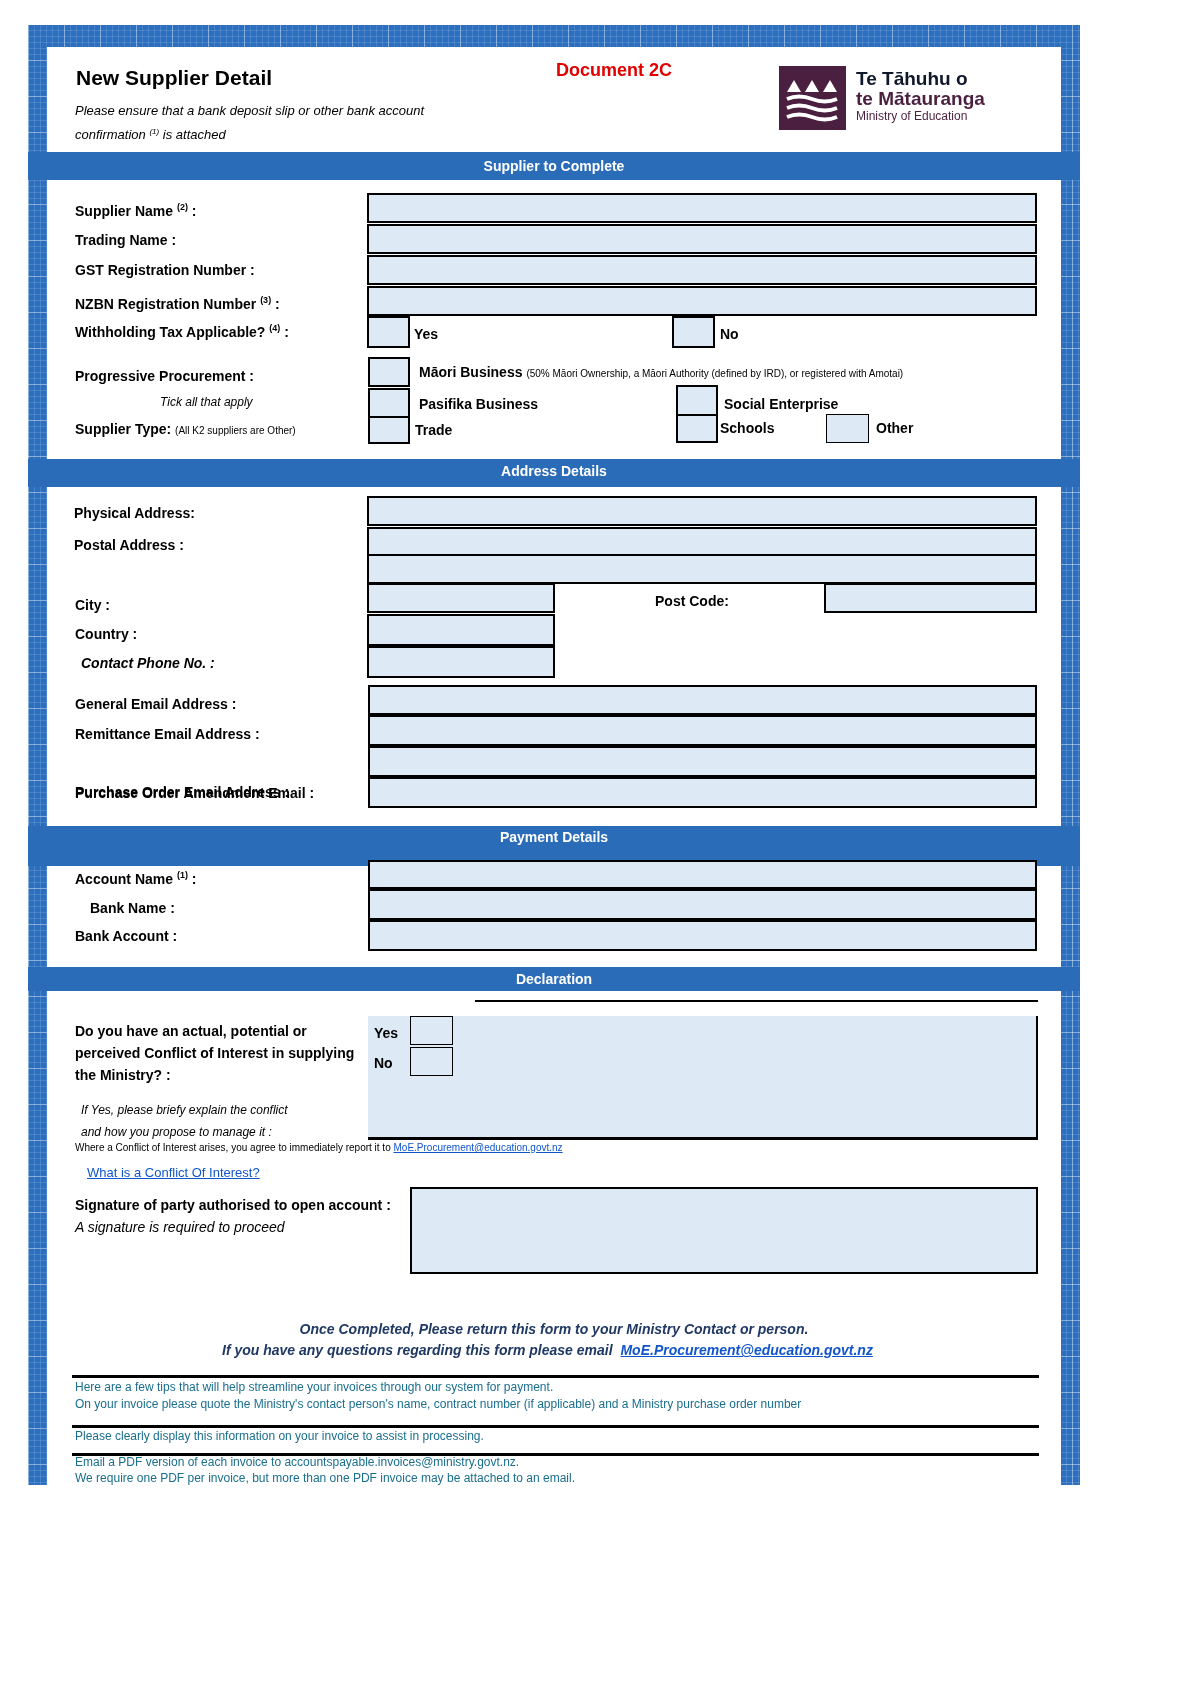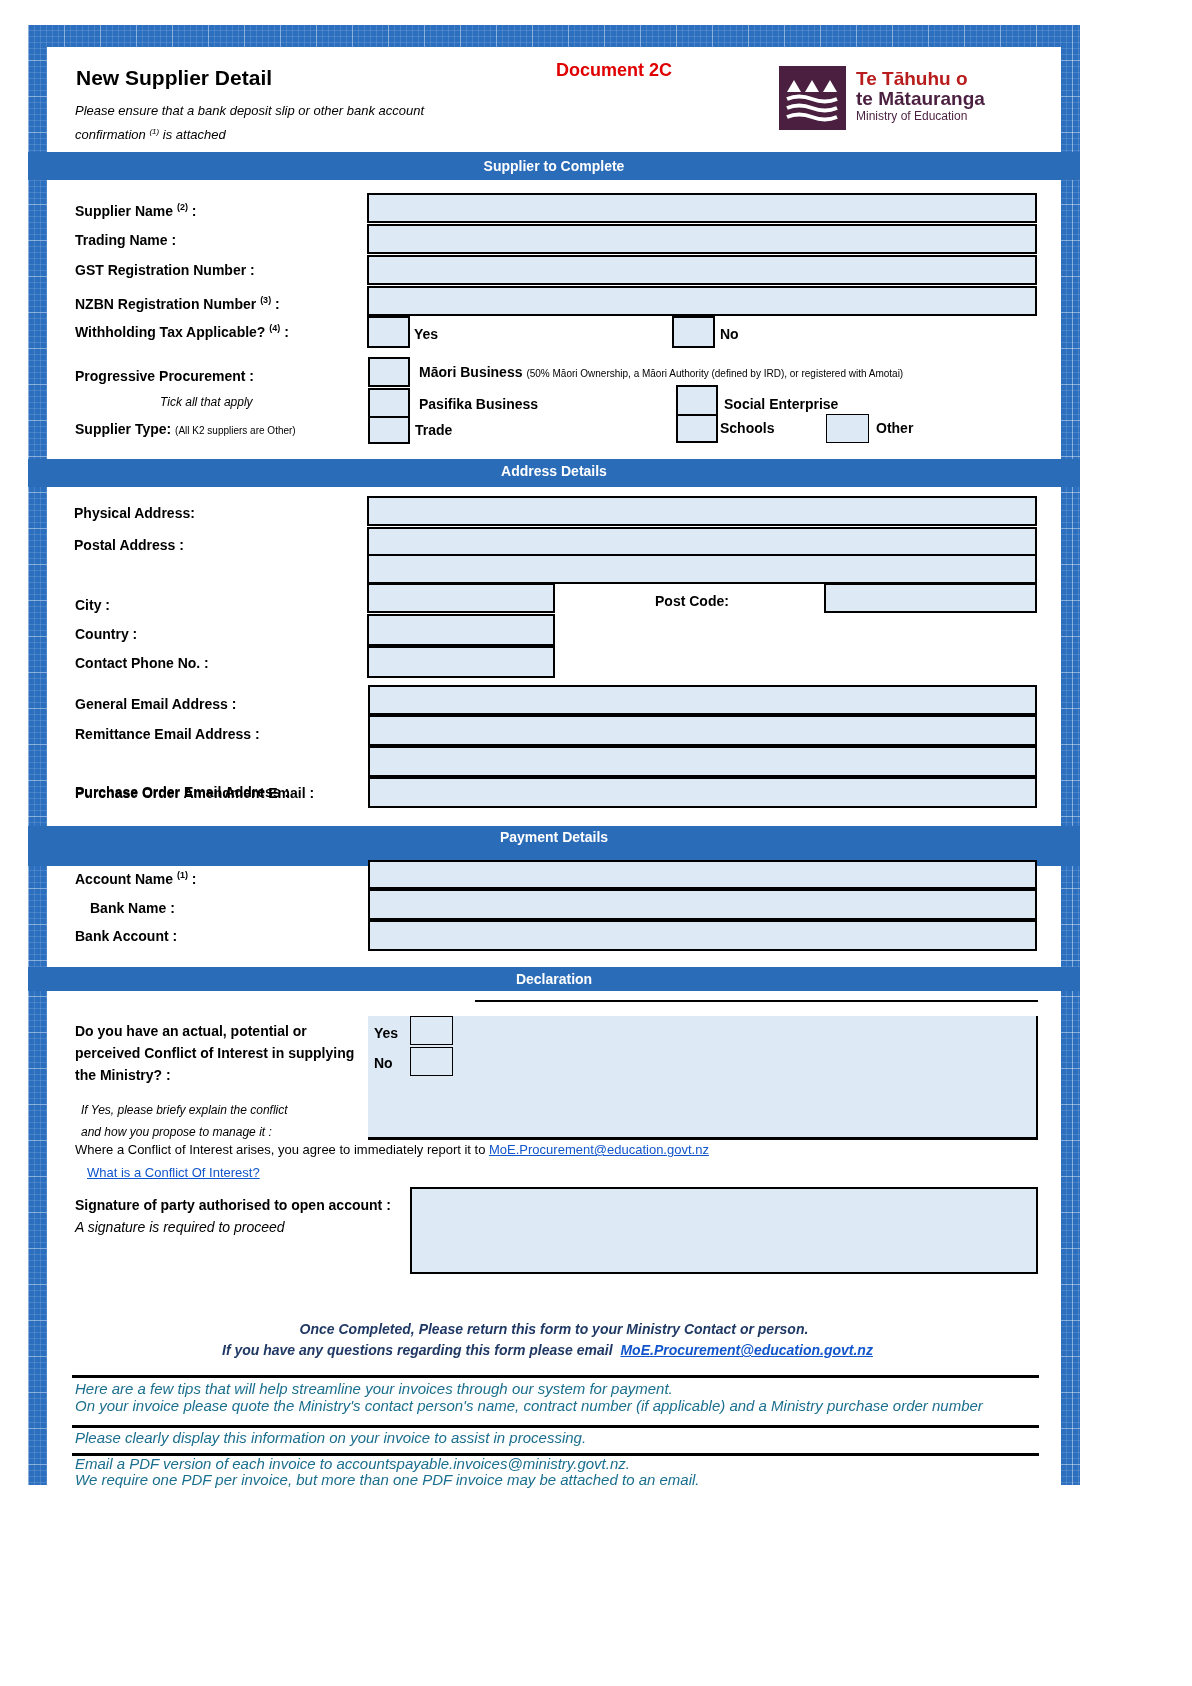--- a/index.html
+++ b/index.html
@@ -18,21 +18,21 @@
   .band { position:absolute; left:28px; width:1052px; height:28px; background:#2b6cb8;
           color:#fff; font-weight:bold; font-size:14px; text-align:center; line-height:28px; }
   .lbl { position:absolute; font-weight:bold; font-size:14px; white-space:nowrap; }
   .lbl sup { font-size:9px; font-weight:bold; }
   .field { position:absolute; background:#ddeaf6; border:2px solid #000; box-sizing:border-box; }
   .cb { position:absolute; background:#ddeaf6; border:2px solid #000; box-sizing:border-box; width:42px; height:30px; }
   .opt { position:absolute; font-weight:bold; font-size:14px; white-space:nowrap; }
   .small { font-weight:normal; font-size:10px; }
   .ital { font-style:italic; font-weight:normal; }
   .link { color:#1155cc; text-decoration:underline; }
-  .teal { color:#1a6e8e; font-style:italic; font-size:15px; position:absolute; white-space:nowrap; }
+  .teal { color:#1a6e8e; font-size:12px; position:absolute; white-space:nowrap; }
   .hr { position:absolute; left:72px; width:967px; height:3px; background:#000; }
 </style>
 </head>
 <body>
 
 <div class="frame"></div>
 <div class="sheet"></div>
 
 <div class="abs" style="left:76px;top:66px;font-size:21px;font-weight:bold;">New Supplier Detail</div>
 <div class="abs ital" style="left:75px;top:100px;font-size:13px;line-height:21px;width:400px;">
@@ -47,21 +47,21 @@
   <div style="position:absolute;left:0;top:0;width:67px;height:64px;background:#4a1f40;">
     <svg width="67" height="64" viewBox="0 0 67 64">
       <polygon points="8,26 15,14 22,26" fill="#fff"></polygon>
       <polygon points="26,26 33,14 40,26" fill="#fff"></polygon>
       <polygon points="44,26 51,14 58,26" fill="#fff"></polygon>
       <path d="M8,33 q12,-5 25,0 t25,0" stroke="#fff" stroke-width="4" fill="none"></path>
       <path d="M8,42 q12,-5 25,0 t25,0" stroke="#fff" stroke-width="4" fill="none"></path>
       <path d="M8,51 q12,-5 25,0 t25,0" stroke="#fff" stroke-width="4" fill="none"></path>
     </svg>
   </div>
-  <div style="position:absolute;left:77px;top:2px;font-size:19px;font-weight:bold;color:#b91c1c;white-space:nowrap;text-align:center;">Te Tāhuhu o</div>
+  <div style="position:absolute;left:77px;top:2px;font-size:19px;font-weight:bold;color:#0f172a;white-space:nowrap;text-align:center;">Te Tāhuhu o</div>
   <div style="position:absolute;left:77px;top:22px;font-size:19px;font-weight:bold;color:#4a1f40;white-space:nowrap;">te Mātauranga</div>
   <div style="position:absolute;left:77px;top:43px;font-size:12px;color:#4a1f40;white-space:nowrap;">Ministry of Education</div>
 </div>
 
 <div class="band" style="top:152px;">Supplier to Complete</div>
 
 <div class="lbl" style="left:75px;top:202px;">
   <span>Supplier Name</span> <sup>(2)</sup> <span>:</span>
 </div>
 <div class="field" style="left:367px;top:193px;width:670px;height:30px;"></div>
@@ -118,21 +118,21 @@
 <div class="field" style="left:367px;top:555px;width:670px;height:29px;border-top-width:1px;"></div>
 
 <div class="lbl" style="left:75px;top:597px;">City :</div>
 <div class="field" style="left:367px;top:583px;width:188px;height:30px;"></div>
 <div class="lbl" style="left:655px;top:593px;">Post Code:</div>
 <div class="field" style="left:824px;top:583px;width:213px;height:30px;"></div>
 
 <div class="lbl" style="left:75px;top:626px;">Country :</div>
 <div class="field" style="left:367px;top:614px;width:188px;height:32px;"></div>
 
-<div class="lbl" style="left:75px;top:655px;">Contact Phone No. :</div>
+<div class="lbl" style="left:81px;top:655px;font-style:italic;">Contact Phone No. :</div>
 <div class="field" style="left:367px;top:646px;width:188px;height:32px;"></div>
 
 <div class="lbl" style="left:75px;top:696px;">General Email Address :</div>
 <div class="field" style="left:368px;top:685px;width:669px;height:30px;"></div>
 
 <div class="lbl" style="left:75px;top:726px;">Remittance Email Address :</div>
 <div class="field" style="left:368px;top:715px;width:669px;height:31px;"></div>
 
 <div class="lbl" style="left:75px;top:756px;margin-top:28px;">Purchase Order Email Address :</div>
 <div class="field" style="left:368px;top:746px;width:669px;height:31px;"></div>
@@ -165,21 +165,21 @@
   <div>If Yes, please briefy explain the conflict</div>
   <div>and how you propose to manage it :</div>
 </div>
 
 <div class="abs" style="left:368px;top:1016px;width:670px;height:124px;background:#ddeaf6;border-right:2px solid #000;border-bottom:3px solid #000;box-sizing:border-box;"></div>
 <div class="opt" style="left:374px;top:1025px;">Yes</div>
 <div class="cb" style="left:410px;top:1016px;width:43px;height:29px;border-width:1px;"></div>
 <div class="opt" style="left:374px;top:1055px;">No</div>
 <div class="cb" style="left:410px;top:1047px;width:43px;height:29px;border-width:1px;"></div>
 
-<div class="abs" style="left:75px;top:1142px;font-size:13px;white-space:nowrap;">
+<div class="abs" style="left:75px;top:1142px;font-size:10px;white-space:nowrap;">
   <span>Where a Conflict of Interest arises, you agree to immediately report it to</span>
   <span class="link">MoE.Procurement@education.govt.nz</span>
 </div>
 <div class="abs link" style="left:87px;top:1165px;font-size:13px;">What is a Conflict Of Interest?</div>
 
 <div class="lbl" style="left:75px;top:1197px;">Signature of party authorised to open account :</div>
 <div class="abs ital" style="left:75px;top:1219px;font-size:14px;">A signature is required to proceed</div>
 <div class="field" style="left:410px;top:1187px;width:628px;height:87px;"></div>
 
 <div class="abs" style="left:0;top:1321px;width:1108px;text-align:center;font-size:14px;font-weight:bold;font-style:italic;color:#1f3864;">Once Completed, Please return this form to your Ministry Contact or person.</div>

